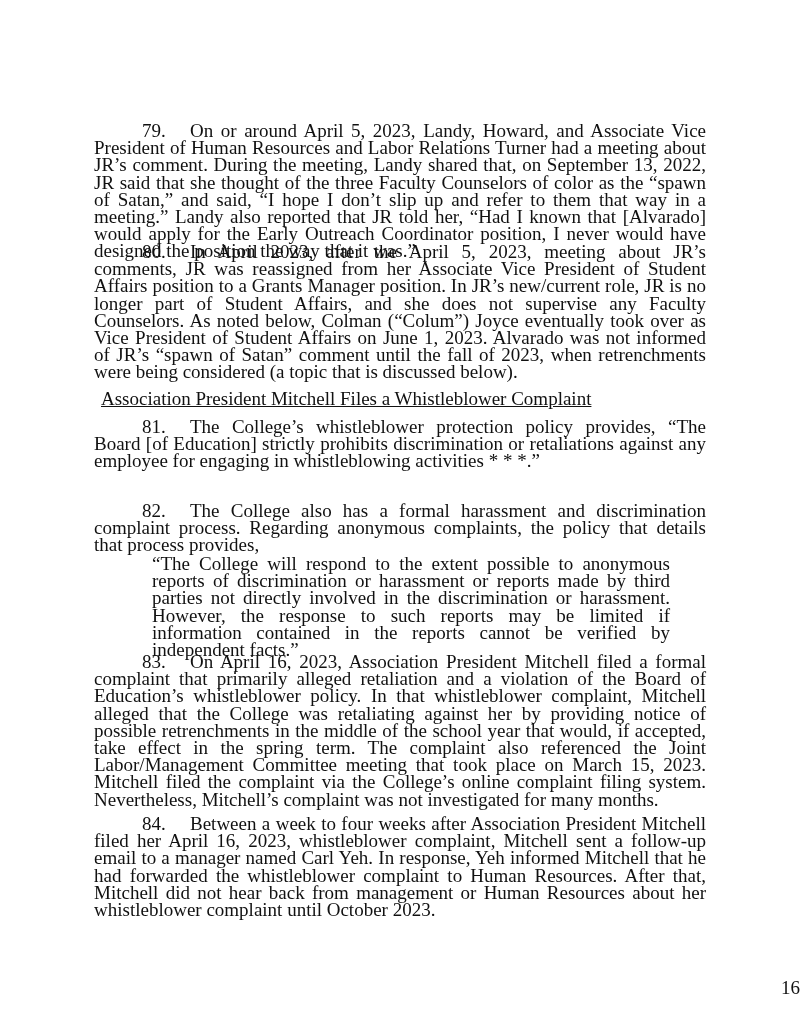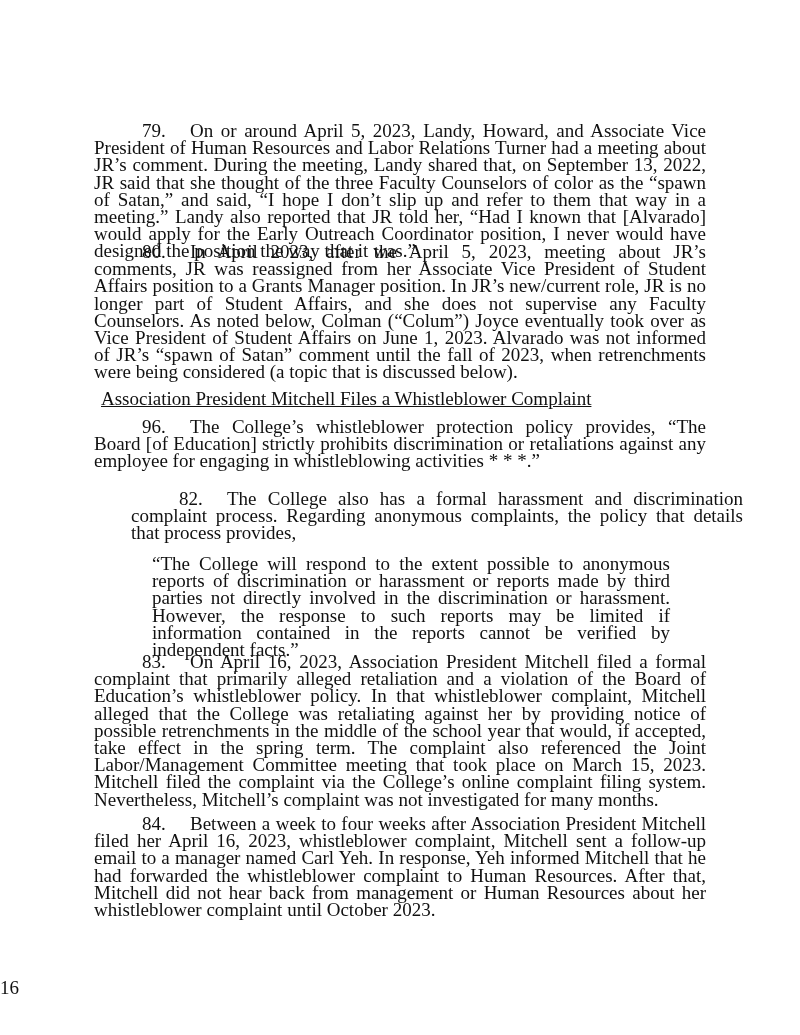--- a/index.html
+++ b/index.html
@@ -29,37 +29,37 @@
   }
   .quote {
     position: absolute;
     left: 142px; width: 518px;
     text-align: justify;
     margin: 10px;
   }
   .pagenum {
     position: absolute;
     top: 979px; left: 0; width: 800px;
-    text-align: left;
+    text-align: right;
   }
 </style>
 </head>
 <body>
 
 <div class="page">
 
   <p class="para" style="top:122px;"><span class="indent"></span><span class="num">79.</span><span>On or around April 5, 2023, Landy, Howard, and Associate Vice President of Human Resources and Labor Relations Turner had a meeting about JR’s comment. During the meeting, Landy shared that, on September 13, 2022, JR said that she thought of the three Faculty Counselors of color as the “spawn of Satan,” and said, “I hope I don’t slip up and refer to them that way in a meeting.” Landy also reported that JR told her, “Had I known that [Alvarado] would apply for the Early Outreach Coordinator position, I never would have designed the position the way that it was.”</span></p>
 
   <p class="para" style="top:243px;"><span class="indent"></span><span class="num">80.</span><span>In April 2023, after the April 5, 2023, meeting about JR’s comments, JR was reassigned from her Associate Vice President of Student Affairs position to a Grants Manager position. In JR’s new/current role, JR is no longer part of Student Affairs, and she does not supervise any Faculty Counselors. As noted below, Colman (“Colum”) Joyce eventually took over as Vice President of Student Affairs on June 1, 2023. Alvarado was not informed of JR’s “spawn of Satan” comment until the fall of 2023, when retrenchments were being considered (a topic that is discussed below).</span></p>
 
   <p class="heading" style="top:383px;">Association President Mitchell Files a Whistleblower Complaint</p>
 
-  <p class="para" style="top:418px;"><span class="indent"></span><span class="num">96.</span><span>The College’s whistleblower protection policy provides, “The Board [of Education] strictly prohibits discrimination or retaliations against any employee for engaging in whistleblowing activities * * *.”</span></p>
+  <p class="para" style="top:418px;"><span class="indent"></span><span class="num">81.</span><span>The College’s whistleblower protection policy provides, “The Board [of Education] strictly prohibits discrimination or retaliations against any employee for engaging in whistleblowing activities * * *.”</span></p>
 
-  <p class="para" style="top:490px;margin-left:37px;"><span class="indent"></span><span class="num">82.</span><span>The College also has a formal harassment and discrimination complaint process. Regarding anonymous complaints, the policy that details that process provides,</span></p>
+  <p class="para" style="top:502px;"><span class="indent"></span><span class="num">82.</span><span>The College also has a formal harassment and discrimination complaint process. Regarding anonymous complaints, the policy that details that process provides,</span></p>
 
   <p class="quote" style="top:545px;">“The College will respond to the extent possible to anonymous reports of discrimination or harassment or reports made by third parties not directly involved in the discrimination or harassment. However, the response to such reports may be limited if information contained in the reports cannot be verified by independent facts.”</p>
 
   <p class="para" style="top:653px;"><span class="indent"></span><span class="num">83.</span><span>On April 16, 2023, Association President Mitchell filed a formal complaint that primarily alleged retaliation and a violation of the Board of Education’s whistleblower policy. In that whistleblower complaint, Mitchell alleged that the College was retaliating against her by providing notice of possible retrenchments in the middle of the school year that would, if accepted, take effect in the spring term. The complaint also referenced the Joint Labor/Management Committee meeting that took place on March 15, 2023. Mitchell filed the complaint via the College’s online complaint filing system. Nevertheless, Mitchell’s complaint was not investigated for many months.</span></p>
 
   <p class="para" style="top:815px;"><span class="indent"></span><span class="num">84.</span><span>Between a week to four weeks after Association President Mitchell filed her April 16, 2023, whistleblower complaint, Mitchell sent a follow-up email to a manager named Carl Yeh. In response, Yeh informed Mitchell that he had forwarded the whistleblower complaint to Human Resources. After that, Mitchell did not hear back from management or Human Resources about her whistleblower complaint until October 2023.</span></p>
 
   <div class="pagenum">16</div>
 
 </div>

